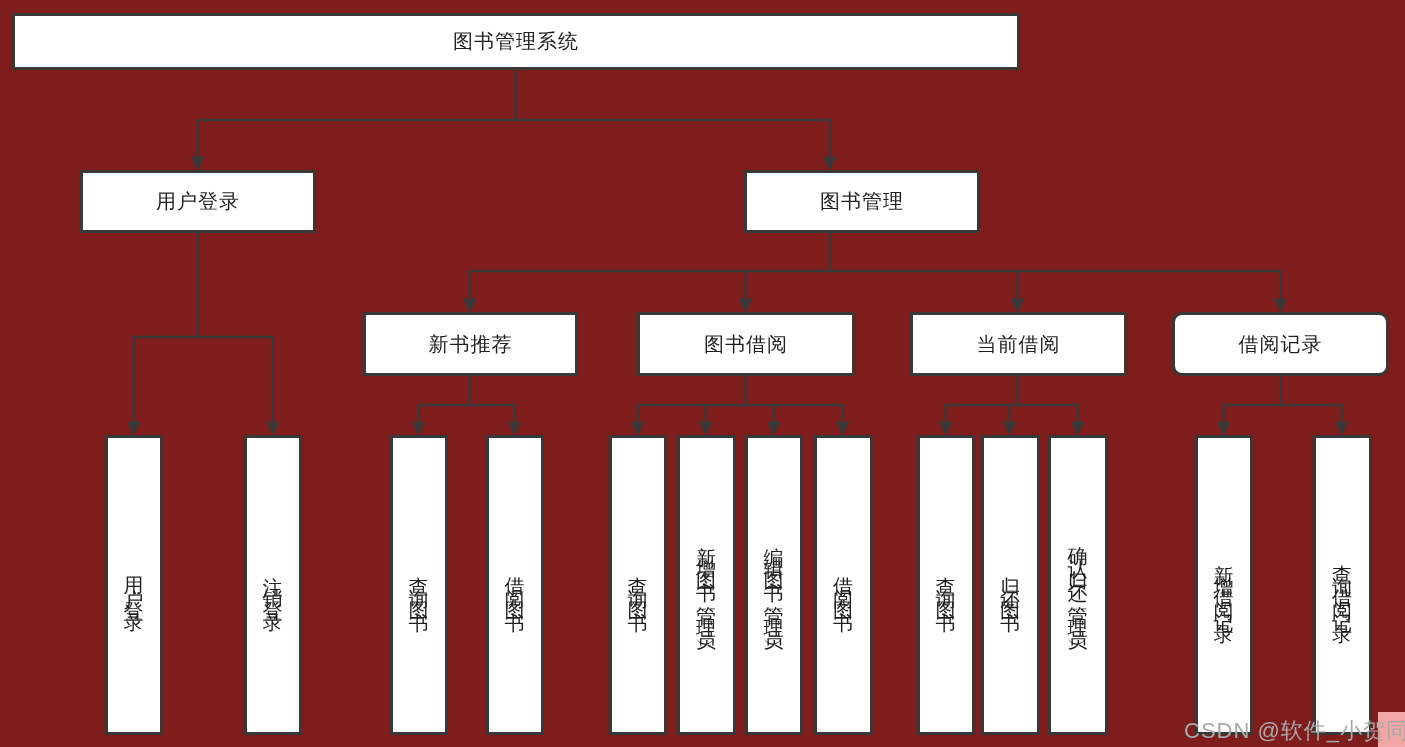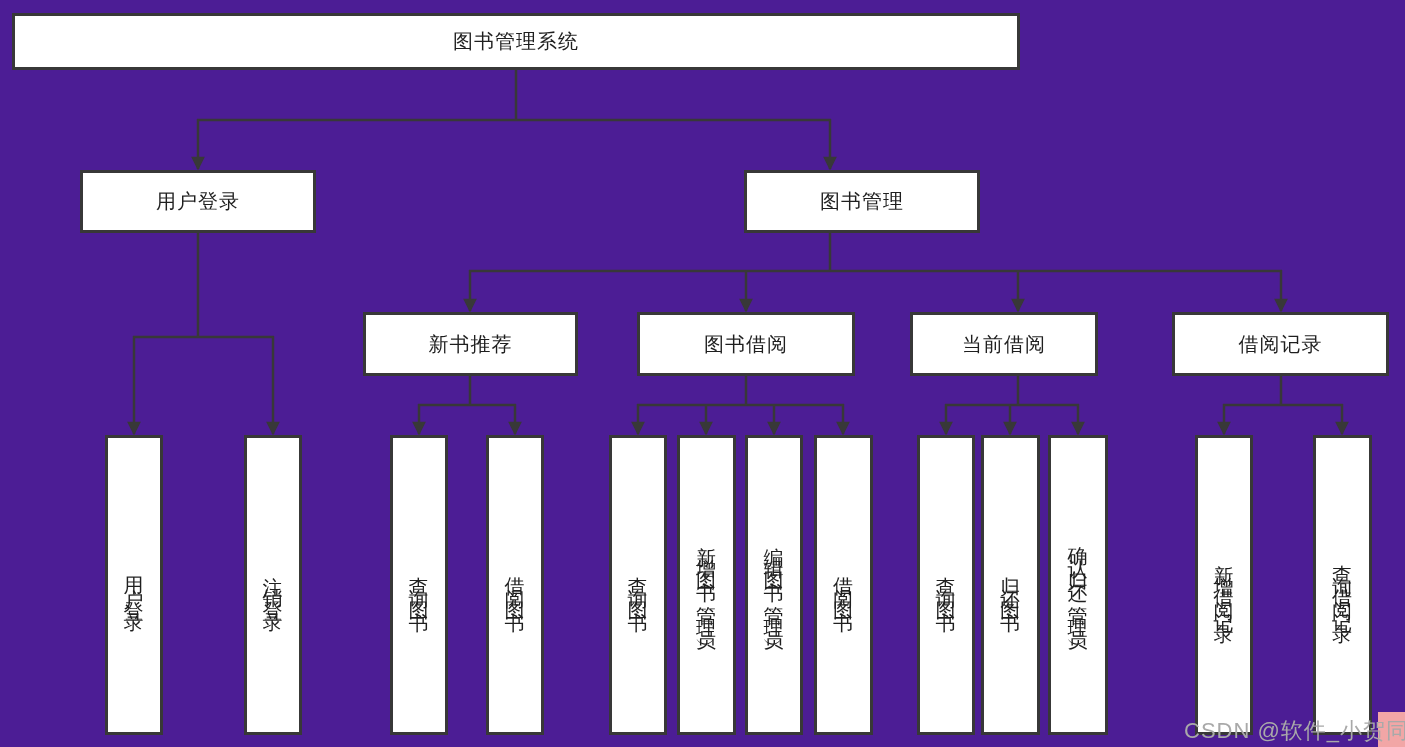--- a/index.html
+++ b/index.html
@@ -1,20 +1,20 @@
 <!DOCTYPE html>
 <html><head>
 <meta charset="utf-8">
 <style>
   html, body { margin: 0; padding: 0; background: #ffffff; }
   .canvas {
     position: relative;
     width: 1405px;
     height: 747px;
-    background: #4c1d95;
+    background: #7f1d1d;
     font-family: "Liberation Sans", "DejaVu Sans", sans-serif;
     overflow: hidden;
   }
   .connectors {
     position: absolute;
     left: 0; top: 0;
     width: 1405px; height: 747px;
     z-index: 1;
   }
   .hbox {
@@ -130,24 +130,24 @@
   <div class="hbox" style="left:744px; top:170px; width:236px; height:63px;">
     <span>图书管理</span>
   </div>
 
   <div class="hbox" style="left:637px; top:312px; width:218px; height:64px;">
     <span>图书借阅</span>
   </div>
   <div class="hbox" style="left:363px; top:312px; width:215px; height:64px;">
     <span>新书推荐</span>
   </div>
-  <div class="hbox" style="left:910px; top:312px; width:188px; height:64px;">
+  <div class="hbox" style="left:910px; top:312px; width:217px; height:64px;">
     <span>当前借阅</span>
   </div>
-  <div class="hbox" style="left:1172px; top:312px; width:217px; height:64px;">
+  <div class="hbox" style="left:1172px; top:312px; width:217px; height:64px;border-radius:10px;">
     <span>借阅记录</span>
   </div>
 
   <div class="vbox" style="left:105px;">
     <span class="vtext">用户登录</span>
   </div>
   <div class="vbox" style="left:244px;">
     <span class="vtext">注销登录</span>
   </div>
   <div class="vbox" style="left:390px;">

